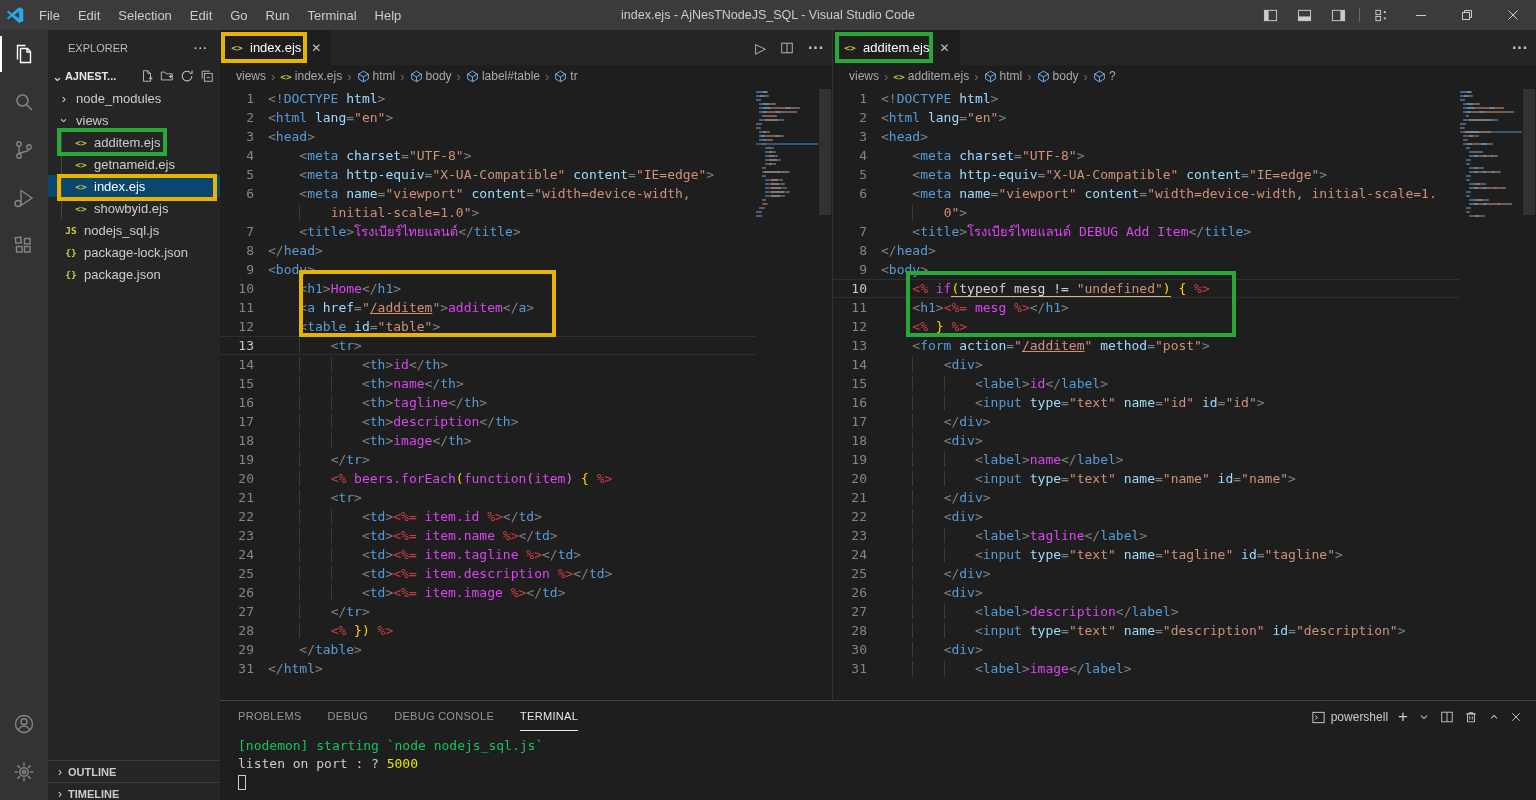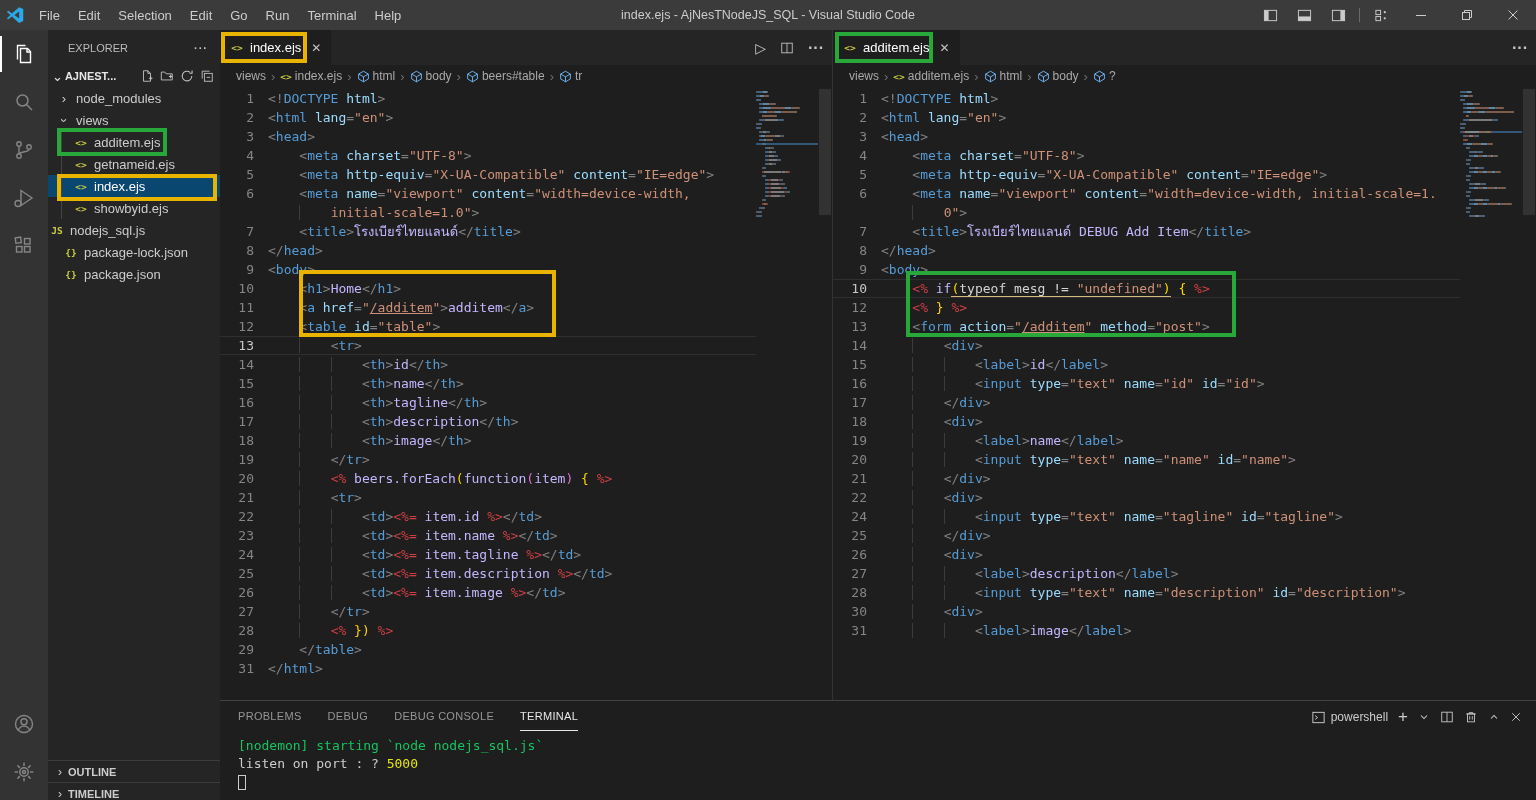--- a/index.html
+++ b/index.html
@@ -60,21 +60,21 @@
   .crumb-sep { color:#6e6e6e; font-size:13px; margin:0 2px; }
   .codearea { position:relative; height:613px; overflow:hidden; padding-top:2px;
     font-family:"DejaVu Sans Mono","Liberation Mono",monospace; font-size:13px; }
   .code-row { height:19px; line-height:19px; white-space:pre; position:relative; }
   .code-row.cur { box-shadow: inset 0 1px 0 #2f2f2f, inset 0 -1px 0 #2f2f2f; }
   .code-row.cur .ln { color:#c6c6c6; }
   .ln { display:inline-block; width:34px; text-align:right; padding-right:0; margin-right:14px; color:#858585; }
   .ind { white-space:pre; box-shadow: inset 1px 0 0 #3b3b3b; }
   .ind.first { box-shadow:none; }
   .tk-p { color:#808080; } .tk-t { color:#569cd6; } .tk-a { color:#9cdcfe; }
-  .tk-s { color:#ce9178; } .tk-w { color:#c4b5fd; } .tk-e { color:#cd3f44; }
+  .tk-s { color:#ce9178; } .tk-w { color:#d946ef; } .tk-e { color:#cd3f44; }
   .tk-y { color:#ffd700; } .tk-m { color:#da70d6; }
   .tk-sl { color:#ce9178; text-decoration:underline; }
   .tk-wu { color:#d4d4d4; border-bottom:1px solid #d7ba7d; }
   .tk-yu { color:#ffd700; border-bottom:1px solid #d7ba7d; }
   .tk-su { color:#ce9178; border-bottom:1px solid #d7ba7d; }
   .minimap { position:absolute; top:2px; right:14px; width:62px; bottom:0; background:#1e1e1e; padding-top:2px; }
   .mini-row { height:2px; margin-bottom:2px; font-size:0; white-space:nowrap; position:relative; }
   .mini-row span { display:inline-block; height:2px; }
   .mini-row.cur { background:rgba(62,118,171,0.65); }
   .scrollstrip { position:absolute; top:2px; right:0; width:14px; bottom:0; background:#1e1e1e; }
@@ -277,21 +277,21 @@
           <span style="margin-left: 4px;">getnameid.ejs</span>
         </div>
         <div class="tree-row selected" style="padding-left: 24px;">
           <span class="ficon">&lt;&gt;</span>
           <span style="margin-left: 4px;">index.ejs</span>
         </div>
         <div class="tree-row" style="padding-left: 24px;">
           <span class="ficon">&lt;&gt;</span>
           <span style="margin-left: 4px;">showbyid.ejs</span>
         </div>
-        <div class="tree-row" style="">
+        <div class="tree-row" style="padding-left: 14px;">
           <span class="ficon">JS</span>
           <span style="margin-left: 4px;">nodejs_sql.js</span>
         </div>
         <div class="tree-row" style="padding-left: 14px;">
           <span class="ficon">{}</span>
           <span style="margin-left: 4px;">package-lock.json</span>
         </div>
         <div class="tree-row" style="padding-left: 14px;">
           <span class="ficon">{}</span>
           <span style="margin-left: 4px;">package.json</span>
@@ -357,21 +357,21 @@
             <span>body</span>
           </span>
           <span class="crumb-sep">›</span>
           <span class="crumb">
             <span style="display: flex;">
               <svg class="ic" width="13" height="13" viewBox="0 0 16 16" fill="none" stroke="#75beff" stroke-width="1.1">
                 <path d="M8 1.5 14 5v6L8 14.5 2 11V5z"></path>
                 <path d="M2 5l6 3.4L14 5M8 8.4v6"></path>
               </svg>
             </span>
-            <span>beers#table</span>
+            <span>label#table</span>
           </span>
           <span class="crumb-sep">›</span>
           <span class="crumb">
             <span style="display: flex;">
               <svg class="ic" width="13" height="13" viewBox="0 0 16 16" fill="none" stroke="#75beff" stroke-width="1.1">
                 <path d="M8 1.5 14 5v6L8 14.5 2 11V5z"></path>
                 <path d="M2 5l6 3.4L14 5M8 8.4v6"></path>
               </svg>
             </span>
             <span>tr</span>
@@ -507,31 +507,33 @@
             <div class="code-row"><span class="ln">2</span><span class="tk-p">&lt;</span><span class="tk-t">html</span><span class="tk-a"> lang</span><span class="tk-p">=</span><span class="tk-s">"en"</span><span class="tk-p">&gt;</span></div>
             <div class="code-row"><span class="ln">3</span><span class="tk-p">&lt;</span><span class="tk-t">head</span><span class="tk-p">&gt;</span></div>
             <div class="code-row"><span class="ln">4</span><span class="ind first">    </span><span class="tk-p">&lt;</span><span class="tk-t">meta</span><span class="tk-a"> charset</span><span class="tk-p">=</span><span class="tk-s">"UTF-8"</span><span class="tk-p">&gt;</span></div>
             <div class="code-row"><span class="ln">5</span><span class="ind first">    </span><span class="tk-p">&lt;</span><span class="tk-t">meta</span><span class="tk-a"> http-equiv</span><span class="tk-p">=</span><span class="tk-s">"X-UA-Compatible"</span><span class="tk-a"> content</span><span class="tk-p">=</span><span class="tk-s">"IE=edge"</span><span class="tk-p">&gt;</span></div>
             <div class="code-row"><span class="ln">6</span><span class="ind first">    </span><span class="tk-p">&lt;</span><span class="tk-t">meta</span><span class="tk-a"> name</span><span class="tk-p">=</span><span class="tk-s">"viewport"</span><span class="tk-a"> content</span><span class="tk-p">=</span><span class="tk-s">"width=device-width, initial-scale=1.</span></div>
             <div class="code-row"><span class="ln"></span><span class="ind first">    </span><span class="ind">    </span><span class="tk-s">0"</span><span class="tk-p">&gt;</span></div>
             <div class="code-row"><span class="ln">7</span><span class="ind first">    </span><span class="tk-p">&lt;</span><span class="tk-t">title</span><span class="tk-p">&gt;</span><span class="tk-w">โรงเบียร์ไทยแลนด์ DEBUG Add Item</span><span class="tk-p">&lt;/</span><span class="tk-t">title</span><span class="tk-p">&gt;</span></div>
             <div class="code-row"><span class="ln">8</span><span class="tk-p">&lt;/</span><span class="tk-t">head</span><span class="tk-p">&gt;</span></div>
             <div class="code-row"><span class="ln">9</span><span class="tk-p">&lt;</span><span class="tk-t">body</span><span class="tk-p">&gt;</span></div>
             <div class="code-row cur"><span class="ln">10</span><span class="ind first">    </span><span class="tk-e">&lt;%</span><span class="tk-w"> if</span><span class="tk-yu">(</span><span class="tk-wu">typeof mesg != </span><span class="tk-su">"undefined"</span><span class="tk-yu">)</span><span class="tk-y"> {</span><span class="tk-e"> %&gt;</span></div>
+            <div class="code-row"><span class="ln">11</span><span class="ind first">    </span><span class="tk-p">&lt;</span><span class="tk-t">h1</span><span class="tk-p">&gt;</span><span class="tk-e">&lt;%=</span><span class="tk-w"> mesg </span><span class="tk-e">%&gt;</span><span class="tk-p">&lt;/</span><span class="tk-t">h1</span><span class="tk-p">&gt;</span></div>
             <div class="code-row"><span class="ln">12</span><span class="ind first">    </span><span class="tk-e">&lt;%</span><span class="tk-y"> }</span><span class="tk-e"> %&gt;</span></div>
             <div class="code-row"><span class="ln">13</span><span class="ind first">    </span><span class="tk-p">&lt;</span><span class="tk-t">form</span><span class="tk-a"> action</span><span class="tk-p">=</span><span class="tk-s">"</span><span class="tk-sl">/additem</span><span class="tk-s">"</span><span class="tk-a"> method</span><span class="tk-p">=</span><span class="tk-s">"post"</span><span class="tk-p">&gt;</span></div>
             <div class="code-row"><span class="ln">14</span><span class="ind first">    </span><span class="ind">    </span><span class="tk-p">&lt;</span><span class="tk-t">div</span><span class="tk-p">&gt;</span></div>
             <div class="code-row"><span class="ln">15</span><span class="ind first">    </span><span class="ind">    </span><span class="ind">    </span><span class="tk-p">&lt;</span><span class="tk-t">label</span><span class="tk-p">&gt;</span><span class="tk-w">id</span><span class="tk-p">&lt;/</span><span class="tk-t">label</span><span class="tk-p">&gt;</span></div>
             <div class="code-row"><span class="ln">16</span><span class="ind first">    </span><span class="ind">    </span><span class="ind">    </span><span class="tk-p">&lt;</span><span class="tk-t">input</span><span class="tk-a"> type</span><span class="tk-p">=</span><span class="tk-s">"text"</span><span class="tk-a"> name</span><span class="tk-p">=</span><span class="tk-s">"id"</span><span class="tk-a"> id</span><span class="tk-p">=</span><span class="tk-s">"id"</span><span class="tk-p">&gt;</span></div>
             <div class="code-row"><span class="ln">17</span><span class="ind first">    </span><span class="ind">    </span><span class="tk-p">&lt;/</span><span class="tk-t">div</span><span class="tk-p">&gt;</span></div>
             <div class="code-row"><span class="ln">18</span><span class="ind first">    </span><span class="ind">    </span><span class="tk-p">&lt;</span><span class="tk-t">div</span><span class="tk-p">&gt;</span></div>
             <div class="code-row"><span class="ln">19</span><span class="ind first">    </span><span class="ind">    </span><span class="ind">    </span><span class="tk-p">&lt;</span><span class="tk-t">label</span><span class="tk-p">&gt;</span><span class="tk-w">name</span><span class="tk-p">&lt;/</span><span class="tk-t">label</span><span class="tk-p">&gt;</span></div>
             <div class="code-row"><span class="ln">20</span><span class="ind first">    </span><span class="ind">    </span><span class="ind">    </span><span class="tk-p">&lt;</span><span class="tk-t">input</span><span class="tk-a"> type</span><span class="tk-p">=</span><span class="tk-s">"text"</span><span class="tk-a"> name</span><span class="tk-p">=</span><span class="tk-s">"name"</span><span class="tk-a"> id</span><span class="tk-p">=</span><span class="tk-s">"name"</span><span class="tk-p">&gt;</span></div>
             <div class="code-row"><span class="ln">21</span><span class="ind first">    </span><span class="ind">    </span><span class="tk-p">&lt;/</span><span class="tk-t">div</span><span class="tk-p">&gt;</span></div>
             <div class="code-row"><span class="ln">22</span><span class="ind first">    </span><span class="ind">    </span><span class="tk-p">&lt;</span><span class="tk-t">div</span><span class="tk-p">&gt;</span></div>
+            <div class="code-row"><span class="ln">23</span><span class="ind first">    </span><span class="ind">    </span><span class="ind">    </span><span class="tk-p">&lt;</span><span class="tk-t">label</span><span class="tk-p">&gt;</span><span class="tk-w">tagline</span><span class="tk-p">&lt;/</span><span class="tk-t">label</span><span class="tk-p">&gt;</span></div>
             <div class="code-row"><span class="ln">24</span><span class="ind first">    </span><span class="ind">    </span><span class="ind">    </span><span class="tk-p">&lt;</span><span class="tk-t">input</span><span class="tk-a"> type</span><span class="tk-p">=</span><span class="tk-s">"text"</span><span class="tk-a"> name</span><span class="tk-p">=</span><span class="tk-s">"tagline"</span><span class="tk-a"> id</span><span class="tk-p">=</span><span class="tk-s">"tagline"</span><span class="tk-p">&gt;</span></div>
             <div class="code-row"><span class="ln">25</span><span class="ind first">    </span><span class="ind">    </span><span class="tk-p">&lt;/</span><span class="tk-t">div</span><span class="tk-p">&gt;</span></div>
             <div class="code-row"><span class="ln">26</span><span class="ind first">    </span><span class="ind">    </span><span class="tk-p">&lt;</span><span class="tk-t">div</span><span class="tk-p">&gt;</span></div>
             <div class="code-row"><span class="ln">27</span><span class="ind first">    </span><span class="ind">    </span><span class="ind">    </span><span class="tk-p">&lt;</span><span class="tk-t">label</span><span class="tk-p">&gt;</span><span class="tk-w">description</span><span class="tk-p">&lt;/</span><span class="tk-t">label</span><span class="tk-p">&gt;</span></div>
             <div class="code-row"><span class="ln">28</span><span class="ind first">    </span><span class="ind">    </span><span class="ind">    </span><span class="tk-p">&lt;</span><span class="tk-t">input</span><span class="tk-a"> type</span><span class="tk-p">=</span><span class="tk-s">"text"</span><span class="tk-a"> name</span><span class="tk-p">=</span><span class="tk-s">"description"</span><span class="tk-a"> id</span><span class="tk-p">=</span><span class="tk-s">"description"</span><span class="tk-p">&gt;</span></div>
             <div class="code-row"><span class="ln">30</span><span class="ind first">    </span><span class="ind">    </span><span class="tk-p">&lt;</span><span class="tk-t">div</span><span class="tk-p">&gt;</span></div>
             <div class="code-row"><span class="ln">31</span><span class="ind first">    </span><span class="ind">    </span><span class="ind">    </span><span class="tk-p">&lt;</span><span class="tk-t">label</span><span class="tk-p">&gt;</span><span class="tk-w">image</span><span class="tk-p">&lt;/</span><span class="tk-t">label</span><span class="tk-p">&gt;</span></div>
           </div>
         <div class="minimap">
             <div class="mini-row"><span style="width: 0px;"></span><span style="width: 1.5px; background: rgb(107, 107, 107); opacity: 0.75;"></span><span style="width: 5.25px; background: rgb(75, 124, 168); opacity: 0.75;"></span><span style="width: 3.75px; background: rgb(123, 167, 201); opacity: 0.75;"></span><span style="width: 1px; background: rgb(107, 107, 107); opacity: 0.75;"></span></div>

